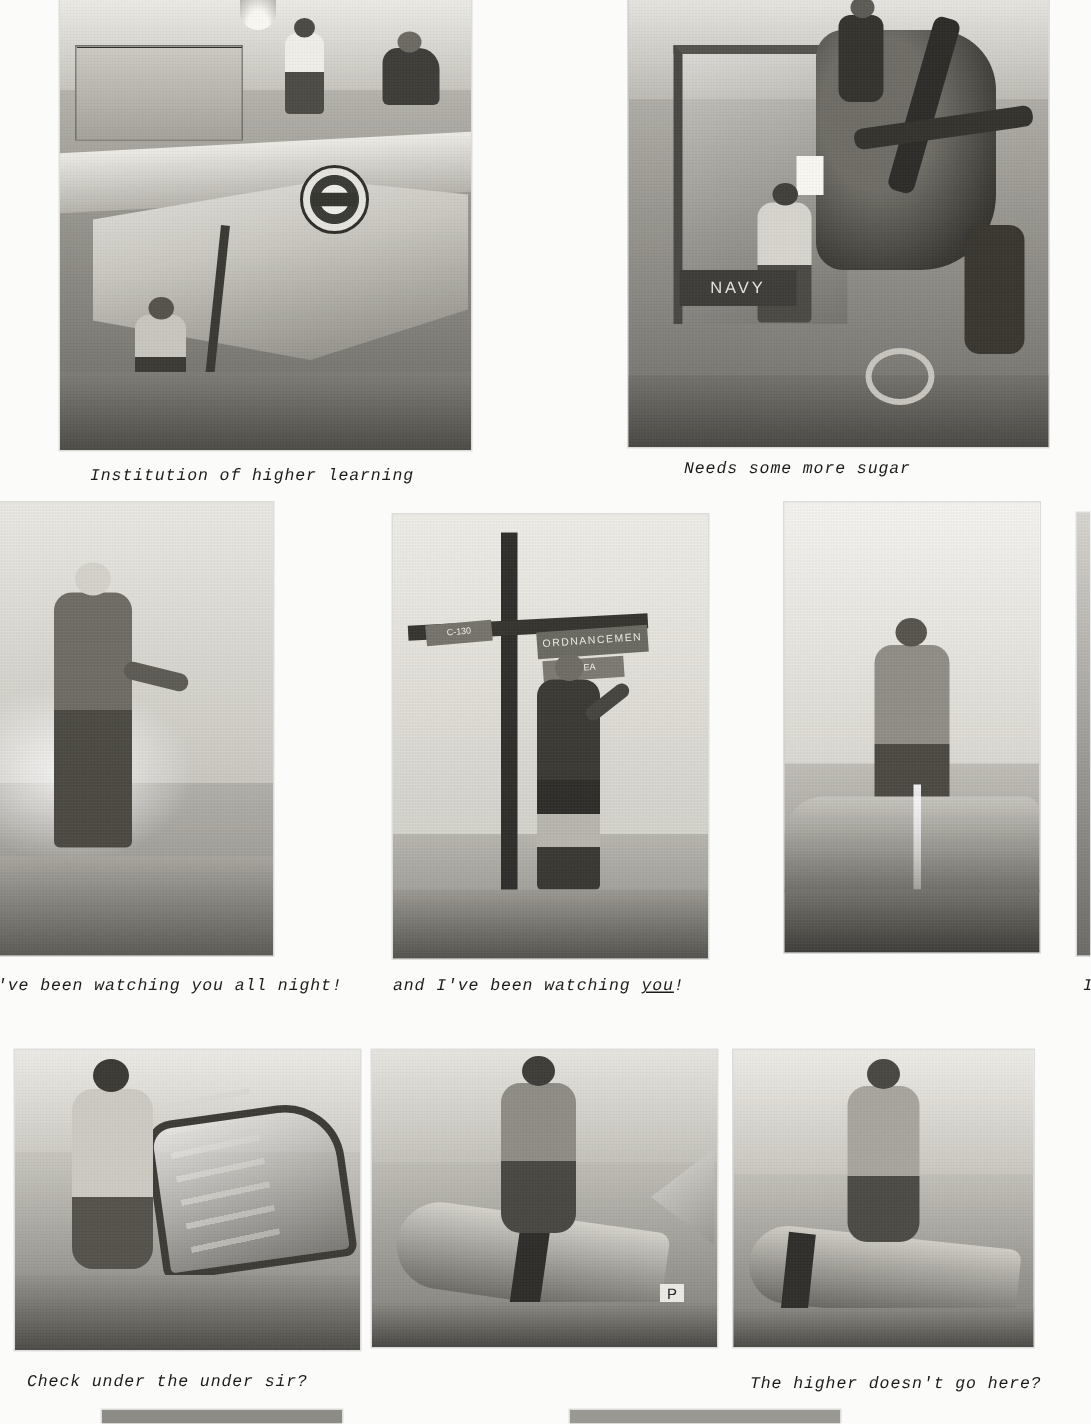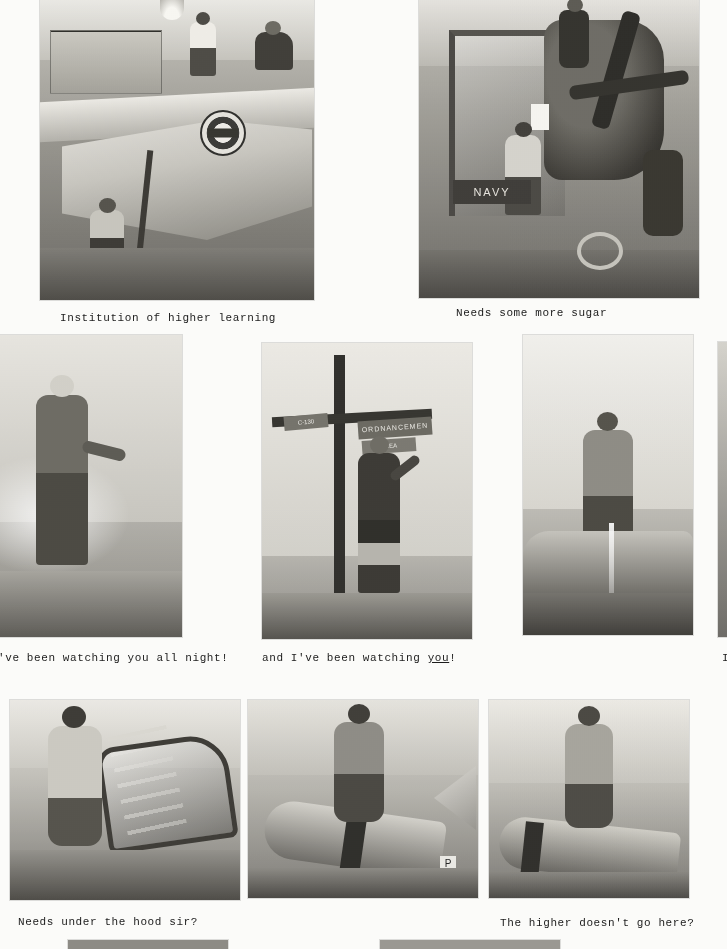--- a/index.html
+++ b/index.html
@@ -37,20 +37,21 @@
     background-image:
       repeating-linear-gradient(0deg, rgba(255,255,255,0.05) 0px, rgba(0,0,0,0.05) 1px, rgba(255,255,255,0.04) 2px),
       repeating-linear-gradient(90deg, rgba(255,255,255,0.04) 0px, rgba(0,0,0,0.04) 1px, rgba(255,255,255,0.03) 2px);
     pointer-events: none;
   }
 
   .caption {
     position: absolute;
     font-family: "Liberation Mono", monospace;
     font-size: 11px;
+    font-style: italic;
     letter-spacing: 0.6px;
     color: #1c1c1c;
     white-space: nowrap;
   }
   .caption u { text-decoration: underline; }
 
   
   #photo1 { left: 40px; top: 0px; width: 274px; height: 300px;
     background: linear-gradient(180deg,#d8d6cf 0%,#b9b7b0 18%,#9b9992 45%,#7e7c76 78%,#6e6c67 100%); }
   #photo1 .sky { position:absolute; left:0; top:0; width:100%; height:20%;
@@ -335,19 +336,19 @@
 
   <div class="photo" id="photo9">
     <div class="sky"></div>
     <div class="bomb"></div>
     <div class="band"></div>
     <div class="fig"></div>
     <div class="deck"></div>
     <div class="grain"></div>
   </div>
 
-  <div class="caption" style="left:18px; top:916px;">Needs under the hood sir?</div>
+  <div class="caption" style="left:18px; top:916px;">Check under the under sir?</div>
   <div class="caption" style="left:500px; top:917px;">The higher doesn't go here?</div>
 
   <div class="photo" id="photo10"></div>
   <div class="photo" id="photo11"></div>
 
 </div>
 
 </body></html>

